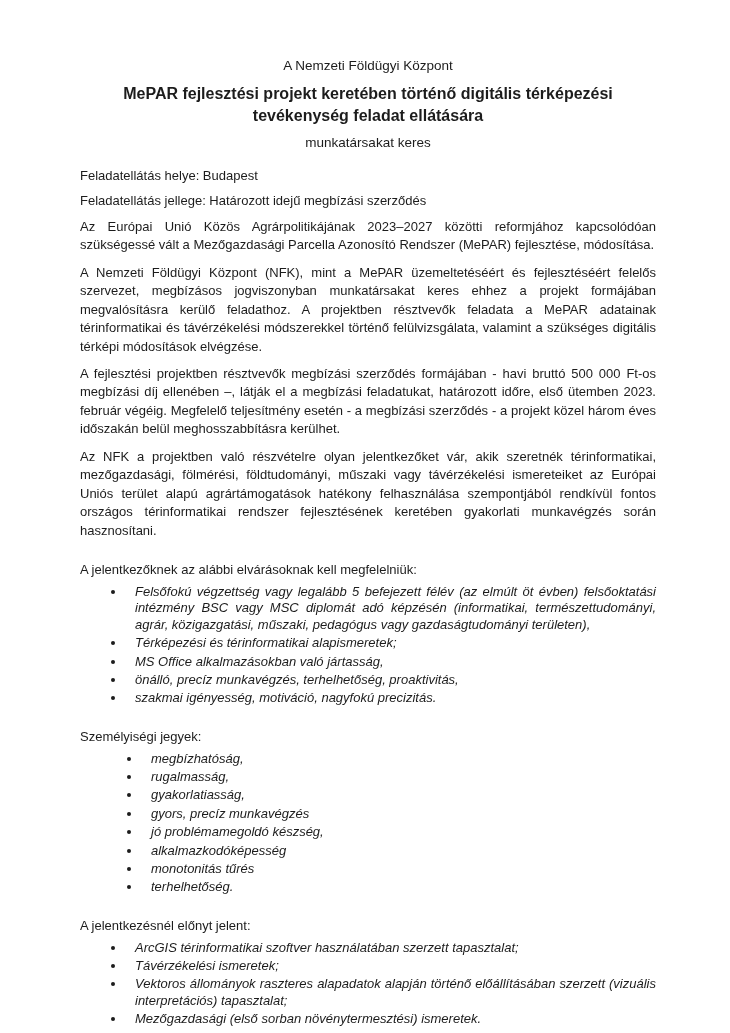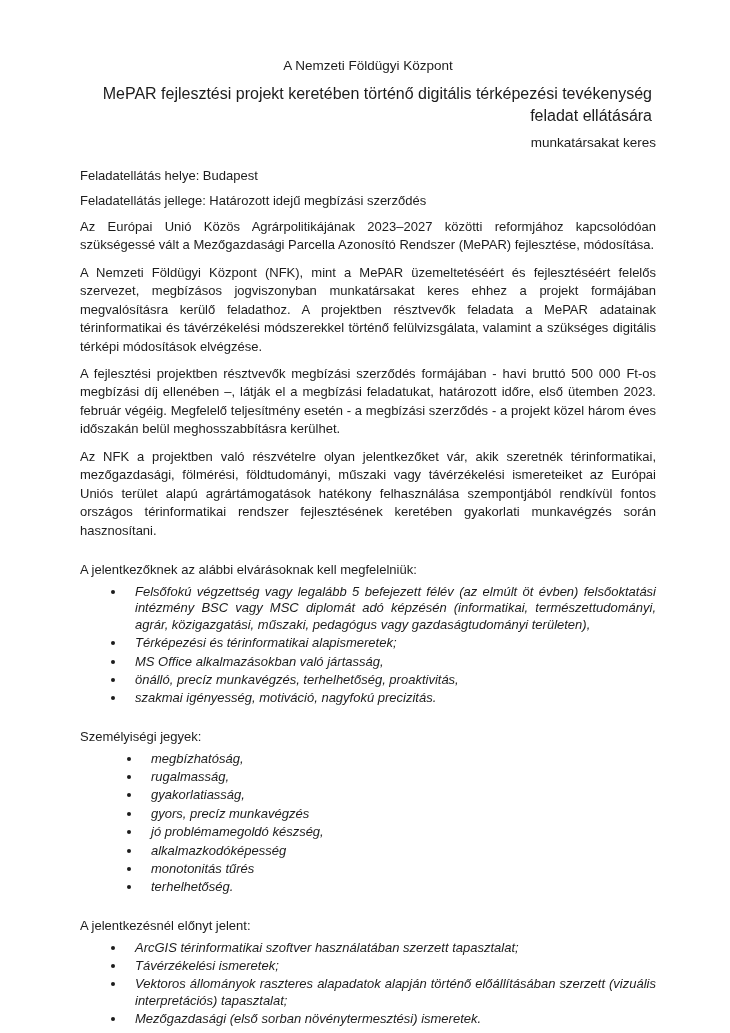--- a/index.html
+++ b/index.html
@@ -17,29 +17,27 @@
     height: 734px;
     padding: 58px 74px 0 80px;
   }
   .center { text-align: center; }
   .org {
     font-size: 13.5px;
     margin-bottom: 10px;
   }
   .title {
     font-size: 16px;
-    font-weight: normal;
+    font-weight: bold;
     line-height: 1.4;
     margin: 0 4px 7px 4px;
-    text-align: right;
   }
   .subtitle {
     font-size: 13.5px;
     margin-bottom: 18px;
-    text-align: right;
   }
   .meta {
     font-size: 13px;
     margin-bottom: 10px;
   }
   .para {
     font-size: 13px;
     line-height: 1.42;
     text-align: justify;
     margin-bottom: 9px;

